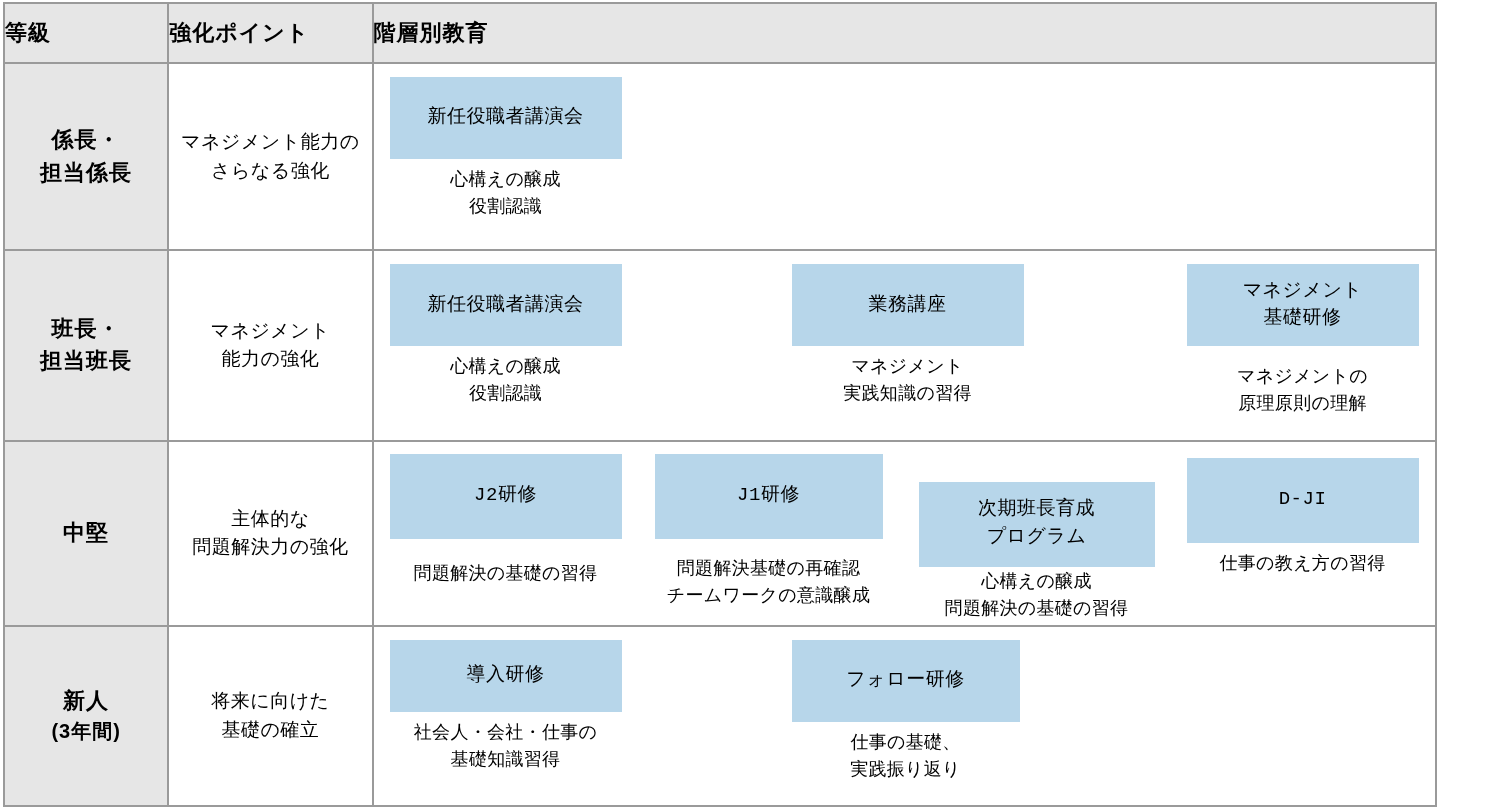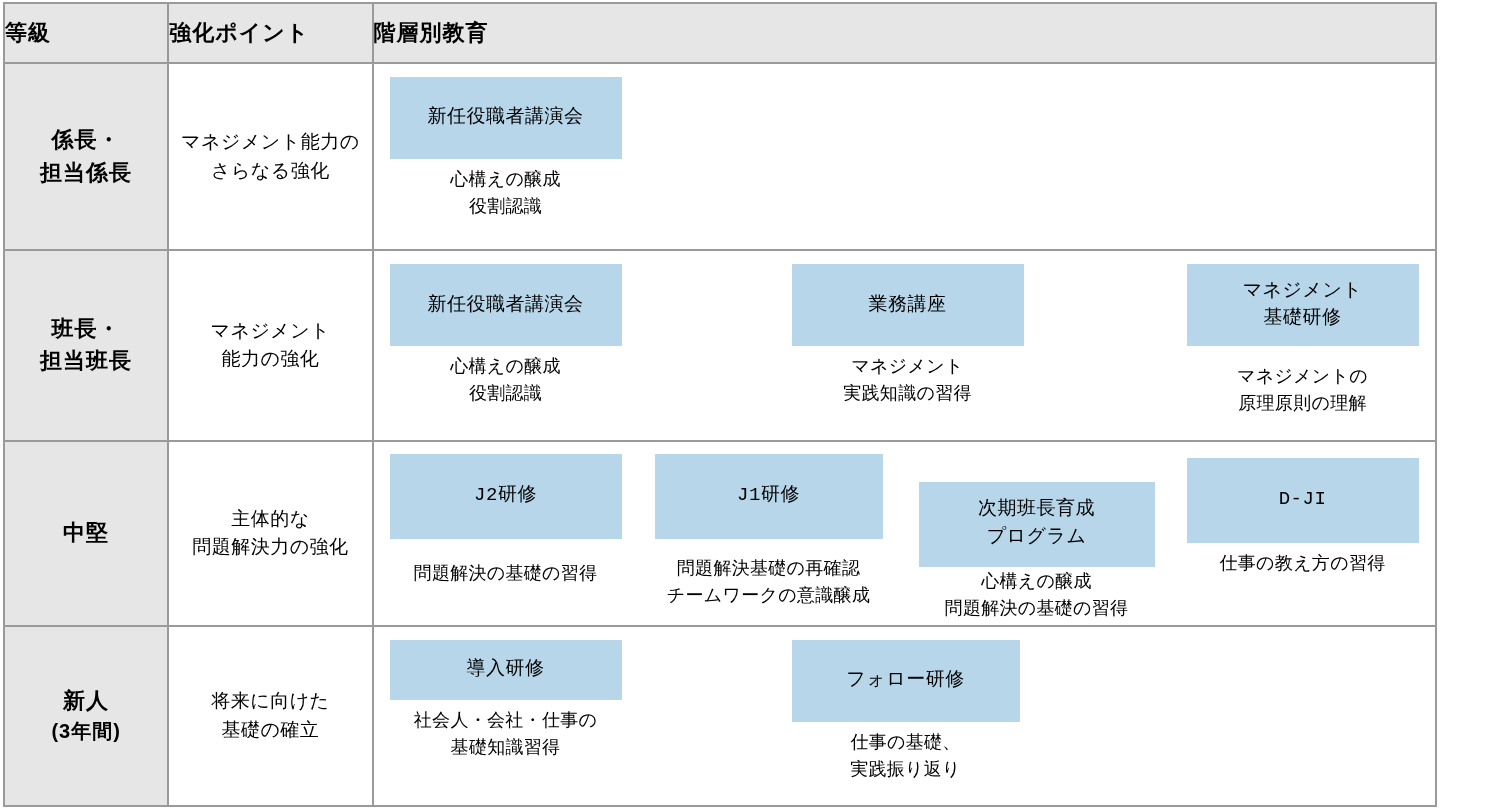--- a/index.html
+++ b/index.html
@@ -269,21 +269,21 @@
           <div class="sub">(3年間)</div>
         </td>
         <td class="point-cell">
           <div>将来に向けた</div>
           <div>基礎の確立</div>
         </td>
         <td class="prog-cell">
           <div class="prog-inner">
 
             <div class="prog-item" style="left:16px; top:13px; width:232px;">
-              <div class="prog-box" style="width:232px; height:60px;">
+              <div class="prog-box" style="width:232px; height:72px;">
                 <span>導入研修</span>
               </div>
               <div class="prog-caption">
                 <div>社会人・会社・仕事の</div>
                 <div>基礎知識習得</div>
               </div>
             </div>
 
             <div class="prog-item" style="left:418px; top:13px; width:228px;">
               <div class="prog-box" style="width:228px; height:82px;">

